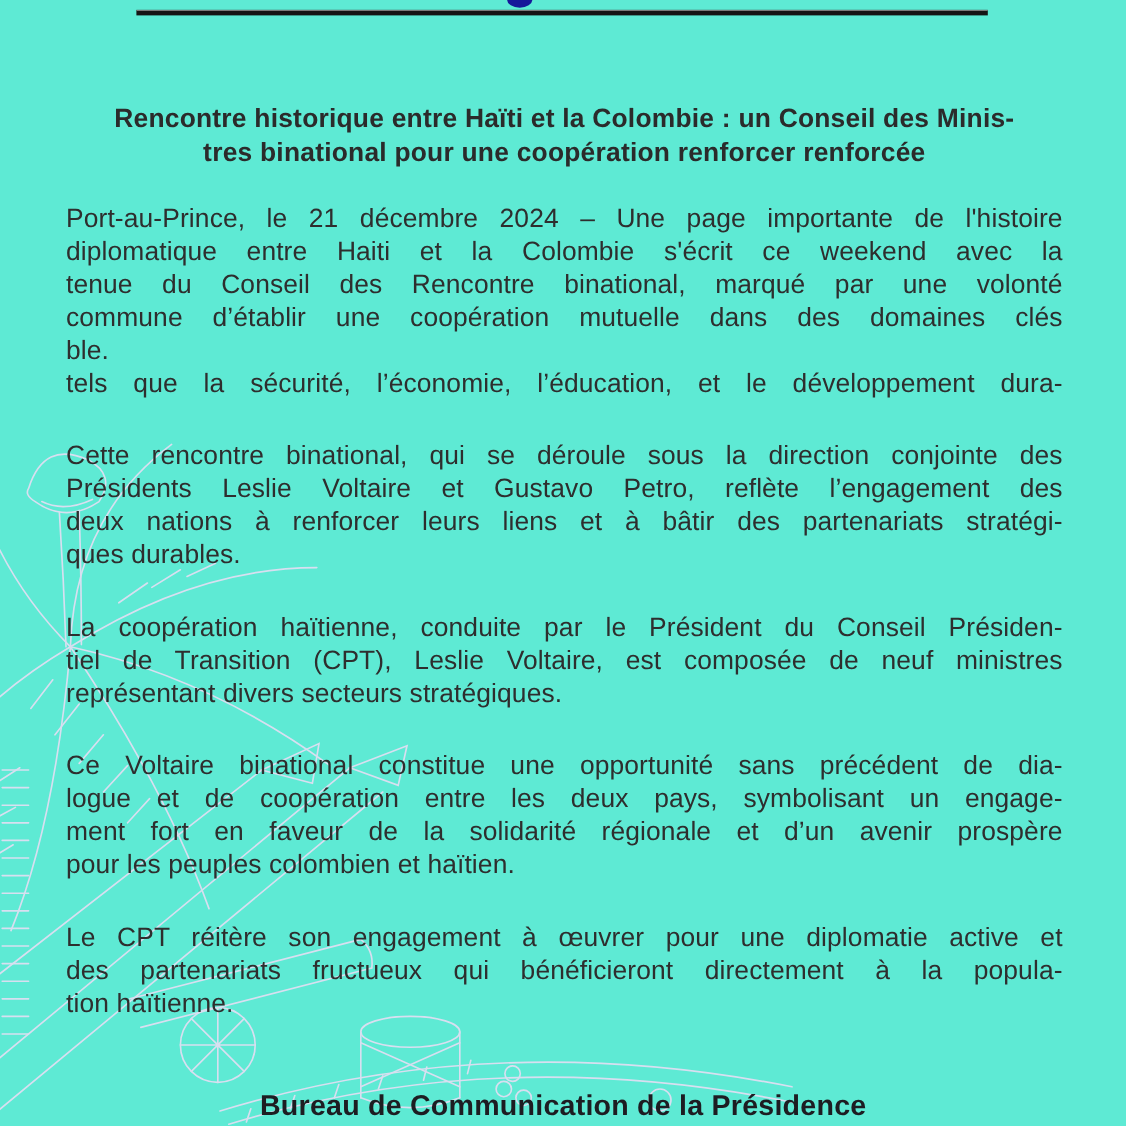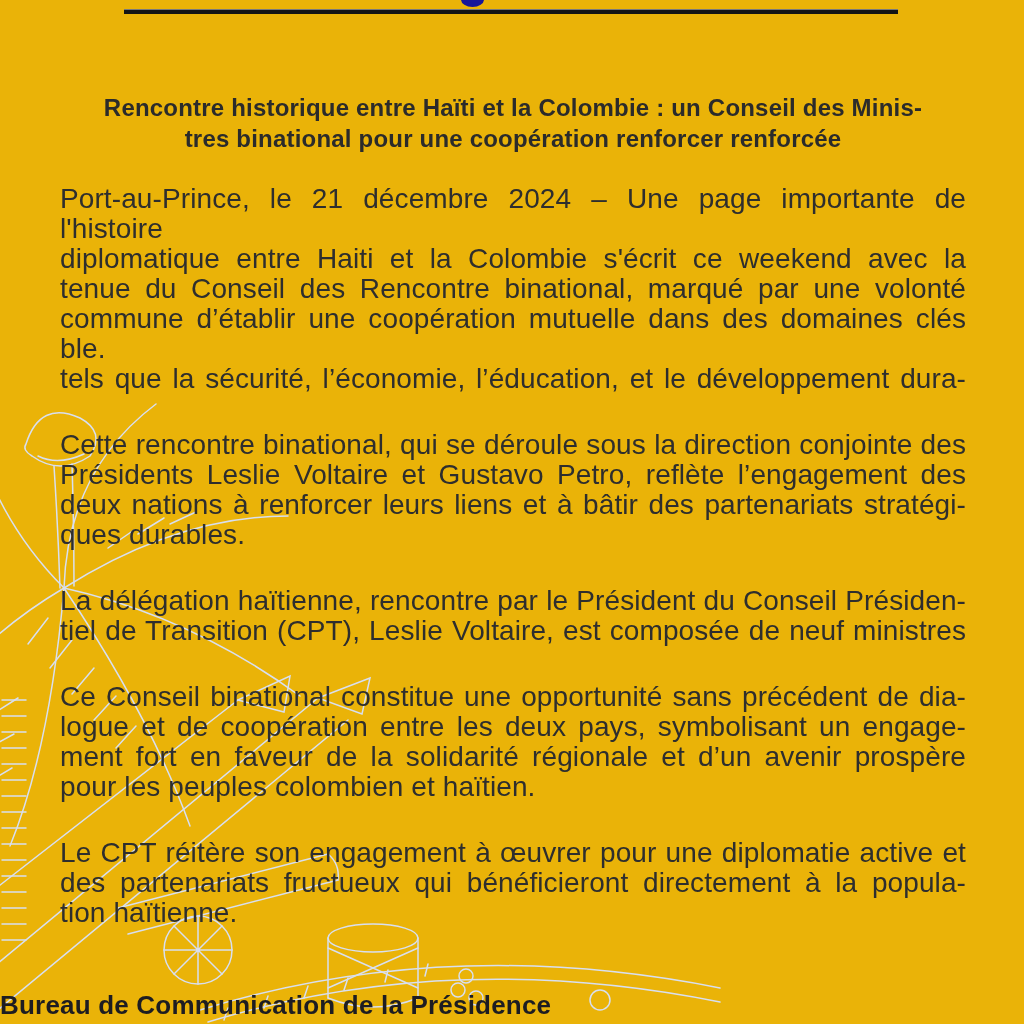--- a/index.html
+++ b/index.html
@@ -1,20 +1,20 @@
 <!DOCTYPE html>
 <html><head>
 <meta charset="utf-8">
 <style>
   html, body { margin: 0; padding: 0; background: #ffffff; }
   .page {
     position: relative;
     width: 1024px;
     height: 1024px;
-    background: #eab308;
+    background: #5eead4;
     overflow: hidden;
     font-family: "Liberation Sans", sans-serif;
   }
   .logo-descender {
     position: absolute;
     top: -8px;
     left: 461px;
     width: 23px;
     height: 15px;
     background: #16169a;
@@ -54,33 +54,34 @@
     margin: 0 0 30px 0;
     font-size: 24px;
     font-weight: 600;
     line-height: 31px;
     color: #2b2b2b;
     text-align: center;
     letter-spacing: 0.2px;
   }
   .paragraph { margin: 0 0 36px 0; }
   .line {
-    font-size: 28px;
+    font-size: 24px;
     line-height: 30px;
     color: #2e2e2e;
     text-align: justify;
     text-align-last: justify;
     letter-spacing: 0.1px;
   }
   .line--end { text-align-last: left; }
   .doc-footer {
     position: absolute;
     left: 0;
     right: 0;
     top: 990px;
+    text-align: center;
     font-size: 26px;
     font-weight: 700;
     color: #1d1d22;
     letter-spacing: 0.2px;
   }
 </style>
 </head>
 <body>
 
 <div class="page">
@@ -154,26 +155,27 @@
     </div>
 
     <div class="paragraph">
       <div class="line">Cette rencontre binational, qui se déroule sous la direction conjointe des</div>
       <div class="line">Présidents Leslie Voltaire et Gustavo Petro, reflète l’engagement des</div>
       <div class="line">deux nations à renforcer leurs liens et à bâtir des partenariats stratégi-</div>
       <div class="line line--end">ques durables.</div>
     </div>
 
     <div class="paragraph">
-      <div class="line">La délégation haïtienne, rencontre par le Président du Conseil Présiden-</div>
+      <div class="line">La coopération haïtienne, conduite par le Président du Conseil Présiden-</div>
       <div class="line">tiel de Transition (CPT), Leslie Voltaire, est composée de neuf ministres</div>
+      <div class="line line--end">représentant divers secteurs stratégiques.</div>
     </div>
 
     <div class="paragraph">
-      <div class="line">Ce Conseil binational constitue une opportunité sans précédent de dia-</div>
+      <div class="line">Ce Voltaire binational constitue une opportunité sans précédent de dia-</div>
       <div class="line">logue et de coopération entre les deux pays, symbolisant un engage-</div>
       <div class="line">ment fort en faveur de la solidarité régionale et d’un avenir prospère</div>
       <div class="line line--end">pour les peuples colombien et haïtien.</div>
     </div>
 
     <div class="paragraph">
       <div class="line">Le CPT réitère son engagement à œuvrer pour une diplomatie active et</div>
       <div class="line">des partenariats fructueux qui bénéficieront directement à la popula-</div>
       <div class="line line--end">tion haïtienne.</div>
     </div>

